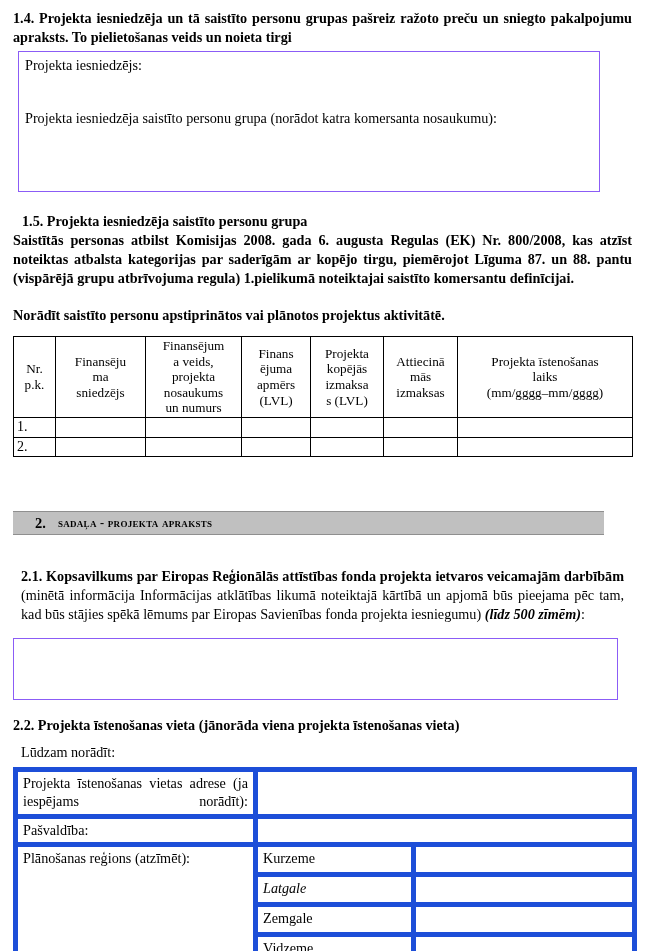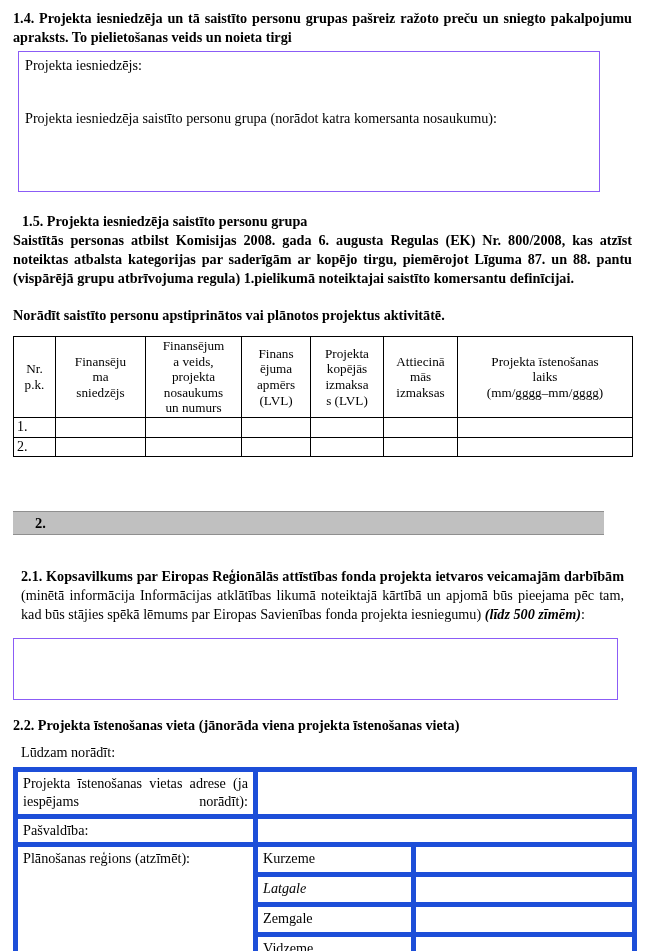--- a/index.html
+++ b/index.html
@@ -212,20 +212,21 @@
         <td></td>
         <td></td>
         <td></td>
         <td></td>
       </tr>
     </tbody>
   </table>
 
   <div class="banner" style="position:absolute;left:13px;top:511px;width:591px;height:24px;">
     <span class="bnum">2.</span>
+    <span class="btxt">SADAĻA - PROJEKTA APRAKSTS</span>
   </div>
 
   <div style="position:absolute;left:13px;top:559px;width:619px;">
     <p class="para">
       <span class="b">2.1. Kopsavilkums par Eiropas Reģionālās attīstības fonda projekta ietvaros veicamajām darbībām</span><span> (minētā informācija Informācijas atklātības likumā noteiktajā kārtībā un apjomā būs pieejama pēc tam, kad būs stājies spēkā lēmums par Eiropas Savienības fonda projekta iesniegumu)</span><span class="bi"> (līdz 500 zīmēm)</span><span>:</span>
     </p>
   </div>
 
   <div class="answerbox" style="position:absolute;left:13px;top:638px;width:605px;height:62px;padding:4px 6px;">
     <span></span>

